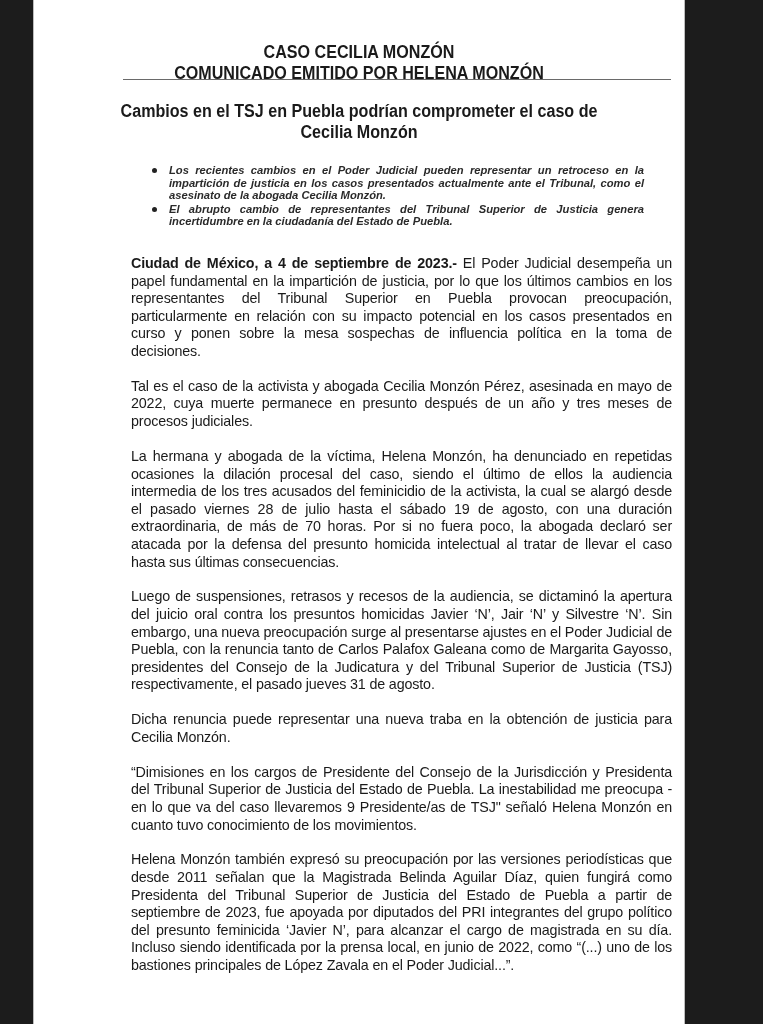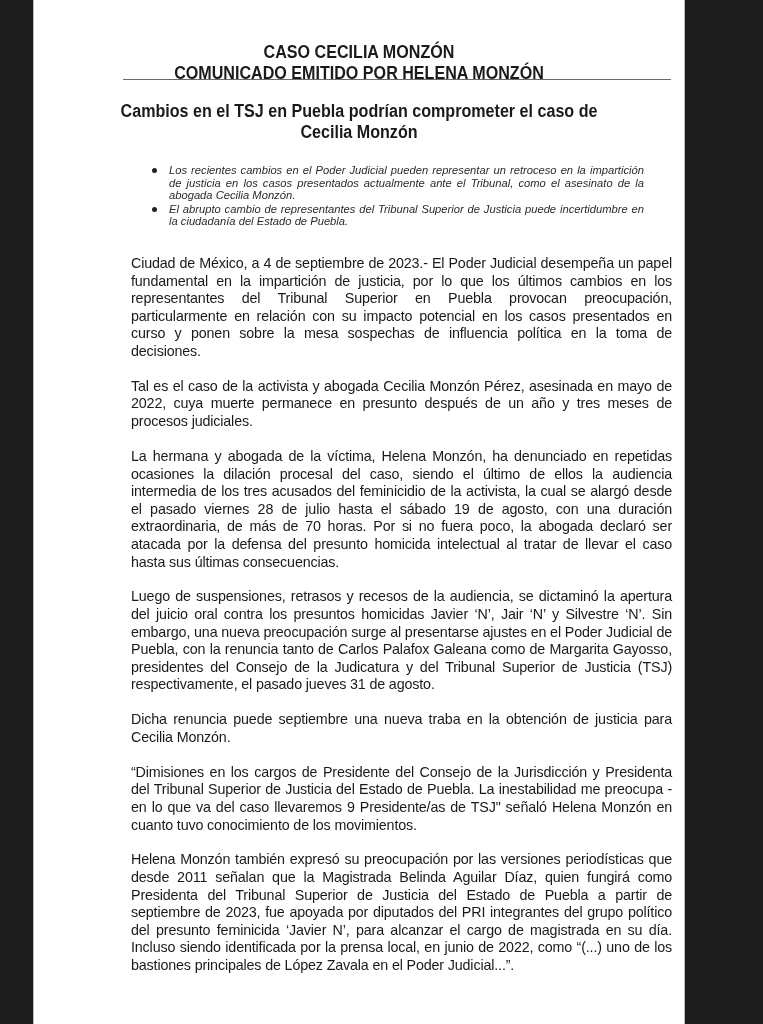--- a/index.html
+++ b/index.html
@@ -30,65 +30,65 @@
     position: absolute; left: 89px; width: 548px; top: 79px;
     height: 0; border-top: 1px solid #6a6a6a;
   }
   .subtitle {
     position: absolute; left: 60px; right: 60px; top: 101px;
     text-align: center; font-weight: bold; font-size: 17.5px; line-height: 21px;
     transform: scaleX(0.92); transform-origin: center;
   }
   .bullets {
     position: absolute; left: 112px; top: 164px; width: 498px;
-    margin: 0; padding: 0; list-style: none;
+    margin: 0; padding: 0; list-style: none; font-weight: bold;
   }
   .bullets li {
     position: relative; font-style: italic; font-size: 11.2px; line-height: 12.6px;
     text-align: justify; color: #2a2a2a; margin-bottom: 1px;
     padding-left: 23px;
   }
   .bullets li .dot {
     position: absolute; left: 6px; top: 4px; width: 5px; height: 5px;
     border-radius: 50%; background: #222;
   }
   .body-text {
     position: absolute; left: 97px; width: 541px; top: 255px;
   }
   .para {
     font-size: 14.3px; line-height: 17.6px; text-align: justify;
     margin: 0 0 17.3px 0; letter-spacing: -0.15px;
   }
-  .para .lead { font-weight: normal; }
+  .para .lead { font-weight: bold; }
 </style>
 </head>
 <body>
 
 <div class="page">
   <div class="header-block">
     <div class="header-line">CASO CECILIA MONZÓN</div>
     <div class="header-line">COMUNICADO EMITIDO POR HELENA MONZÓN</div>
   </div>
   <div class="rule"></div>
 
   <div class="subtitle">Cambios en el TSJ en Puebla podrían comprometer el caso de Cecilia Monzón</div>
 
   <ul class="bullets">
     <li>
       <span class="dot"></span>
       <span>Los recientes cambios en el Poder Judicial pueden representar un retroceso en la impartición de justicia en los casos presentados actualmente ante el Tribunal, como el asesinato de la abogada Cecilia Monzón.</span>
     </li>
     <li>
       <span class="dot"></span>
-      <span>El abrupto cambio de representantes del Tribunal Superior de Justicia puede incertidumbre en la ciudadanía del Estado de Puebla.</span>
+      <span>El abrupto cambio de representantes del Tribunal Superior de Justicia genera incertidumbre en la ciudadanía del Estado de Puebla.</span>
     </li>
   </ul>
 
   <div class="body-text">
     <p class="para"><span class="lead">Ciudad de México, a 4 de septiembre de 2023.-</span><span> El Poder Judicial desempeña un papel fundamental en la impartición de justicia, por lo que los últimos cambios en los representantes del Tribunal Superior en Puebla provocan preocupación, particularmente en relación con su impacto potencial en los casos presentados en curso y ponen sobre la mesa sospechas de influencia política en la toma de decisiones.</span></p>
     <p class="para">Tal es el caso de la activista y abogada Cecilia Monzón Pérez, asesinada en mayo de 2022, cuya muerte permanece en presunto después de un año y tres meses de procesos judiciales.</p>
     <p class="para">La hermana y abogada de la víctima, Helena Monzón, ha denunciado en repetidas ocasiones la dilación procesal del caso, siendo el último de ellos la audiencia intermedia de los tres acusados del feminicidio de la activista, la cual se alargó desde el pasado viernes 28 de julio hasta el sábado 19 de agosto, con una duración extraordinaria, de más de 70 horas. Por si no fuera poco, la abogada declaró ser atacada por la defensa del presunto homicida intelectual al tratar de llevar el caso hasta sus últimas consecuencias.</p>
     <p class="para">Luego de suspensiones, retrasos y recesos de la audiencia, se dictaminó la apertura del juicio oral contra los presuntos homicidas Javier ‘N’, Jair ‘N’ y Silvestre ‘N’. Sin embargo, una nueva preocupación surge al presentarse ajustes en el Poder Judicial de Puebla, con la renuncia tanto de Carlos Palafox Galeana como de Margarita Gayosso, presidentes del Consejo de la Judicatura y del Tribunal Superior de Justicia (TSJ) respectivamente, el pasado jueves 31 de agosto.</p>
-    <p class="para">Dicha renuncia puede septiembre una nueva traba en la obtención de justicia para Cecilia Monzón.</p>
+    <p class="para">Dicha renuncia puede representar una nueva traba en la obtención de justicia para Cecilia Monzón.</p>
     <p class="para">“Dimisiones en los cargos de Presidente del Consejo de la Jurisdicción y Presidenta del Tribunal Superior de Justicia del Estado de Puebla. La inestabilidad me preocupa -en lo que va del caso llevaremos 9 Presidente/as de TSJ" señaló Helena Monzón en cuanto tuvo conocimiento de los movimientos.</p>
     <p class="para">Helena Monzón también expresó su preocupación por las versiones periodísticas que desde 2011 señalan que la Magistrada Belinda Aguilar Díaz, quien fungirá como Presidenta del Tribunal Superior de Justicia del Estado de Puebla a partir de septiembre de 2023, fue apoyada por diputados del PRI integrantes del grupo político del presunto feminicida ‘Javier N’, para alcanzar el cargo de magistrada en su día. Incluso siendo identificada por la prensa local, en junio de 2022, como “(...) uno de los bastiones principales de López Zavala en el Poder Judicial...”.</p>
   </div>
 </div>
 
 </body></html>

